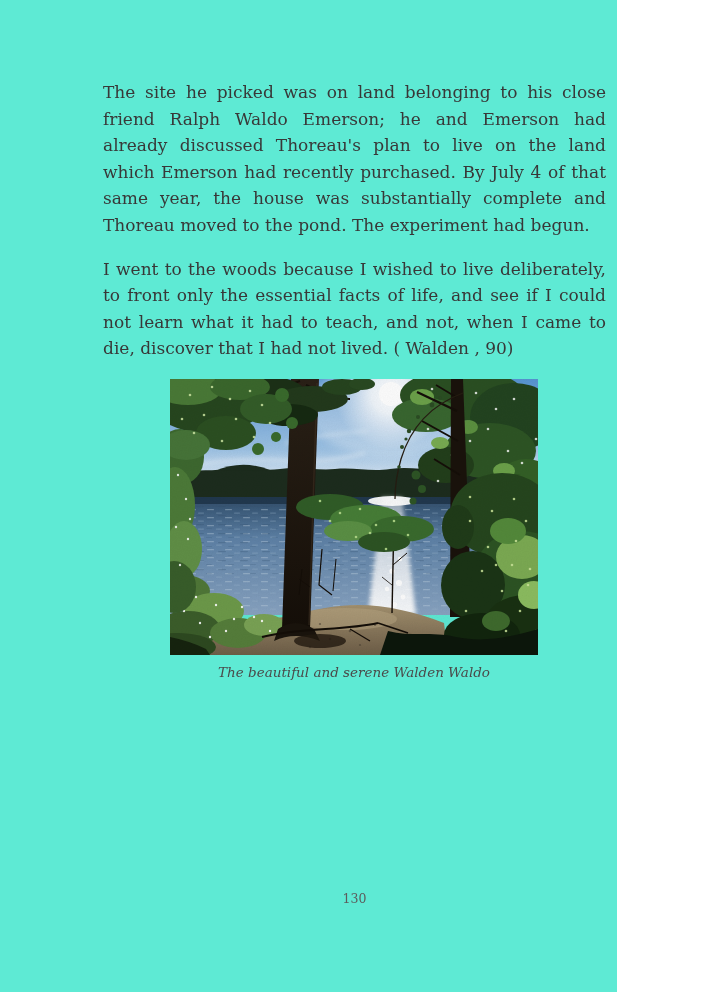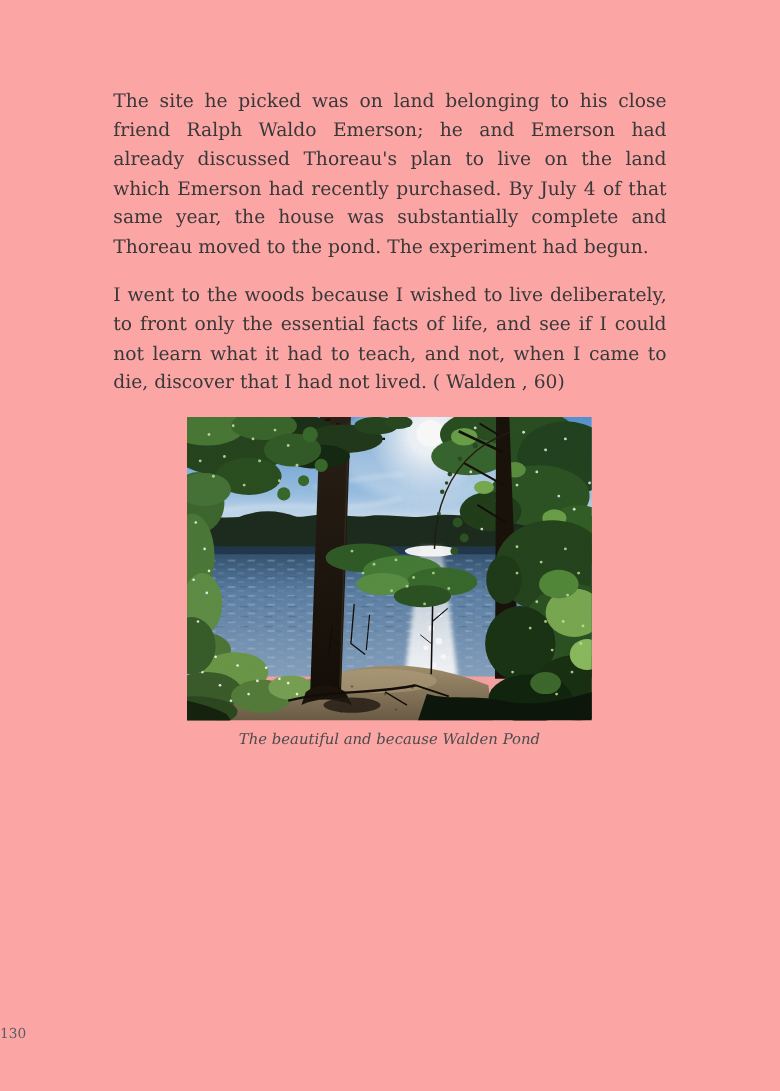--- a/index.html
+++ b/index.html
@@ -1,20 +1,20 @@
 <!DOCTYPE html>
 <html><head>
 <meta charset="utf-8">
 <style>
   html, body { margin: 0; padding: 0; background: #ffffff; }
   .page {
     position: relative;
-    width: 709px;
+    width: 617px;
     height: 992px;
-    background: #fca5a5;
+    background: #5eead4;
     overflow: hidden;
     font-family: "DejaVu Serif", serif;
   }
   .content {
     position: absolute;
     top: 79px;
     left: 103px;
     width: 503px;
     color: #383838;
     font-size: 17px;
@@ -29,36 +29,36 @@
     margin-top: 9px;
     width: 368px;
     text-align: center;
     font-style: italic;
     font-size: 13.5px;
     line-height: 1.25;
     color: #4a4a4a;
   }
   .pageno {
     position: absolute;
-    top: 932px;
+    top: 891px;
     left: 0;
     width: 709px;
-    text-align: left;
+    text-align: center;
     font-size: 12.5px;
     color: #5c5c5c;
   }
 </style>
 </head>
 <body>
 
 <div class="page">
 
   <div class="content">
     <p>The site he picked was on land belonging to his close friend Ralph Waldo Emerson; he and Emerson had already discussed Thoreau's plan to live on the land which Emerson had recently purchased. By July 4 of that same year, the house was substantially complete and Thoreau moved to the pond. The experiment had begun.</p>
-    <p><span>I went to the woods because I wished to live deliberately, to front only the essential facts of life, and see if I could not learn what it had to teach, and not, when I came to die, discover that I had not lived. ( </span><span class="book-title">Walden</span><span> , 60)</span></p>
+    <p><span>I went to the woods because I wished to live deliberately, to front only the essential facts of life, and see if I could not learn what it had to teach, and not, when I came to die, discover that I had not lived. ( </span><span class="book-title">Walden</span><span> , 90)</span></p>
 
     <div class="figure">
       <svg class="photo-svg" viewBox="0 0 368 276" role="img">
         <defs>
           <linearGradient id="skyG" x1="0" y1="0" x2="0" y2="1">
             <stop offset="0" stop-color="#5795d3"></stop>
             <stop offset="0.55" stop-color="#9dc3e6"></stop>
             <stop offset="1" stop-color="#ddeaf6"></stop>
           </linearGradient>
           <linearGradient id="hazeG" x1="0" y1="0" x2="0" y2="1">
@@ -371,18 +371,18 @@
           </g>
         </g>
 
         <g>
           <path d="M210,276 L218,252 C240,258 262,252 286,258 C315,264 340,258 368,250 L368,276 Z" fill="#0d170c"></path>
           <path d="M0,276 L0,258 Q20,262 36,270 L40,276 Z" fill="#16240f"></path>
         </g>
 
         <rect x="0" y="0" width="368" height="276" filter="url(#grain)" opacity="0.05"></rect>
       </svg>
-      <div class="caption">The beautiful and because Walden Pond</div>
+      <div class="caption">The beautiful and serene Walden Waldo</div>
     </div>
   </div>
 
   <div class="pageno">130</div>
 </div>
 
 </body></html>

